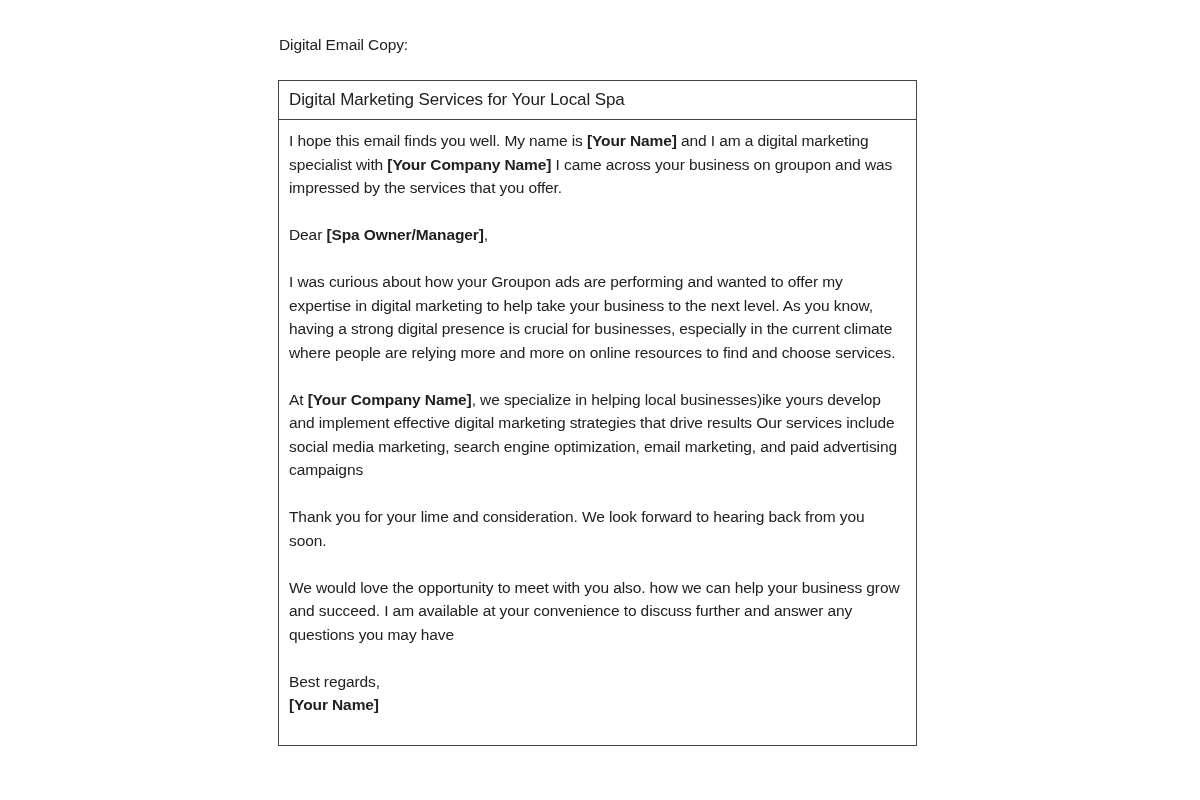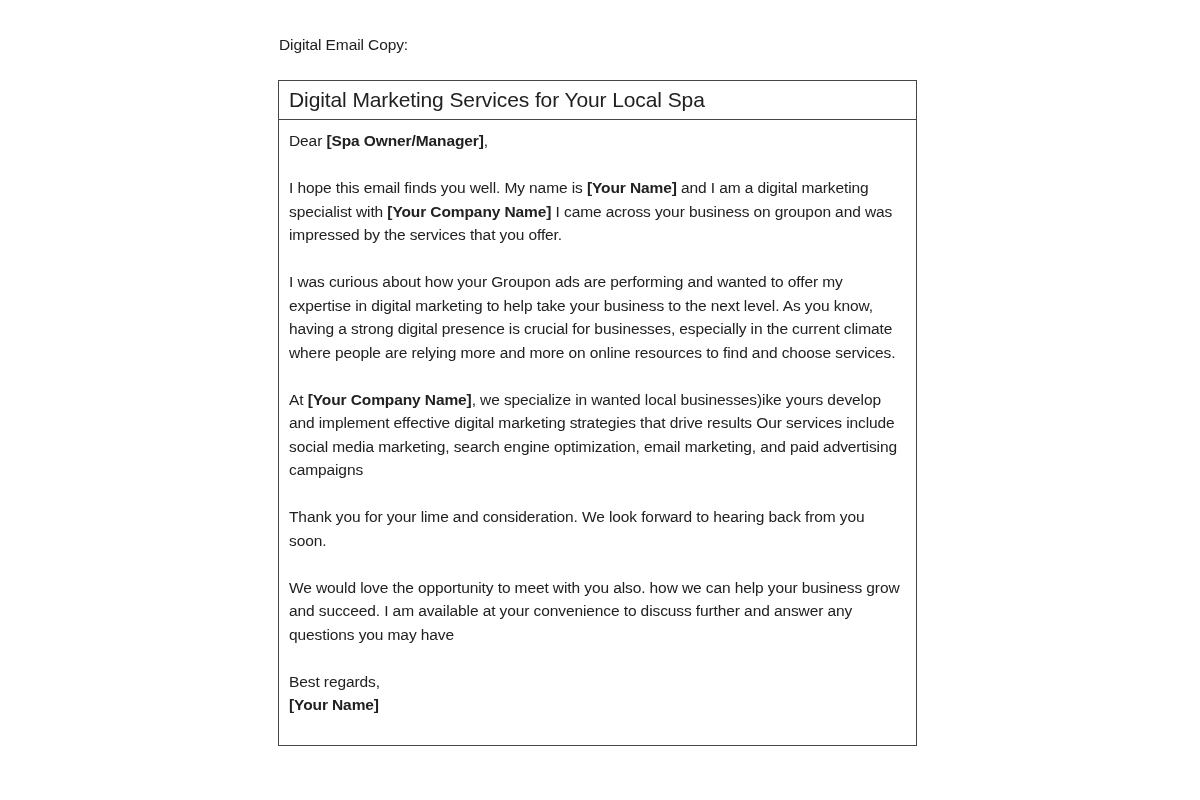--- a/index.html
+++ b/index.html
@@ -31,21 +31,21 @@
     min-height: 666px;
     box-sizing: border-box;
     border: 1px solid #454545;
     background: #ffffff;
   }
   .subject-row {
     height: 38px;
     line-height: 38px;
     padding: 0 10px;
     border-bottom: 1px solid #454545;
-    font-size: 21px;
+    font-size: 17px;
     letter-spacing: -0.1px;
     white-space: nowrap;
     overflow: hidden;
   }
   .email-body {
     padding: 9px 10px 10px 10px;
     font-size: 15.5px;
     line-height: 23.5px;
     letter-spacing: -0.1px;
   }
@@ -60,21 +60,21 @@
   }
 </style>
 </head>
 <body>
 
 <div class="page-label">Digital Email Copy:</div>
 
 <div class="email-box">
   <div class="subject-row">Digital Marketing Services for Your Local Spa</div>
   <div class="email-body">
+      <p class="para"><span>I hope this email finds you well. My name is </span><span class="bold">[Your Name]</span><span> and I am a digital marketing specialist with </span><span class="bold">[Your Company Name]</span><span> I came across your business on groupon and was impressed by the services that you offer.</span></p>
       <p class="para"><span>Dear </span><span class="bold">[Spa Owner/Manager]</span><span>,</span></p>
-      <p class="para"><span>I hope this email finds you well. My name is </span><span class="bold">[Your Name]</span><span> and I am a digital marketing specialist with </span><span class="bold">[Your Company Name]</span><span> I came across your business on groupon and was impressed by the services that you offer.</span></p>
       <p class="para"><span>I was curious about how your Groupon ads are performing and wanted to offer my expertise in digital marketing to help take your business to the next level. As you know, having a strong digital presence is crucial for businesses, especially in the current climate where people are relying more and more on online resources to find and choose services.</span></p>
-      <p class="para"><span>At </span><span class="bold">[Your Company Name]</span><span>, we specialize in wanted local businesses)ike yours develop and implement effective digital marketing strategies that drive results Our services include social media marketing, search engine optimization, email marketing, and paid advertising campaigns</span></p>
+      <p class="para"><span>At </span><span class="bold">[Your Company Name]</span><span>, we specialize in helping local businesses)ike yours develop and implement effective digital marketing strategies that drive results Our services include social media marketing, search engine optimization, email marketing, and paid advertising campaigns</span></p>
       <p class="para"><span>Thank you for your lime and consideration. We look forward to hearing back from you soon.</span></p>
       <p class="para"><span>We would love the opportunity to meet with you also. how we can help your business grow and succeed. I am available at your convenience to discuss further and answer any questions you may have</span></p>
       <p class="para"><span>Best regards,</span><br><span class="bold">[Your Name]</span></p>
     </div>
 </div>
 
 </body></html>

